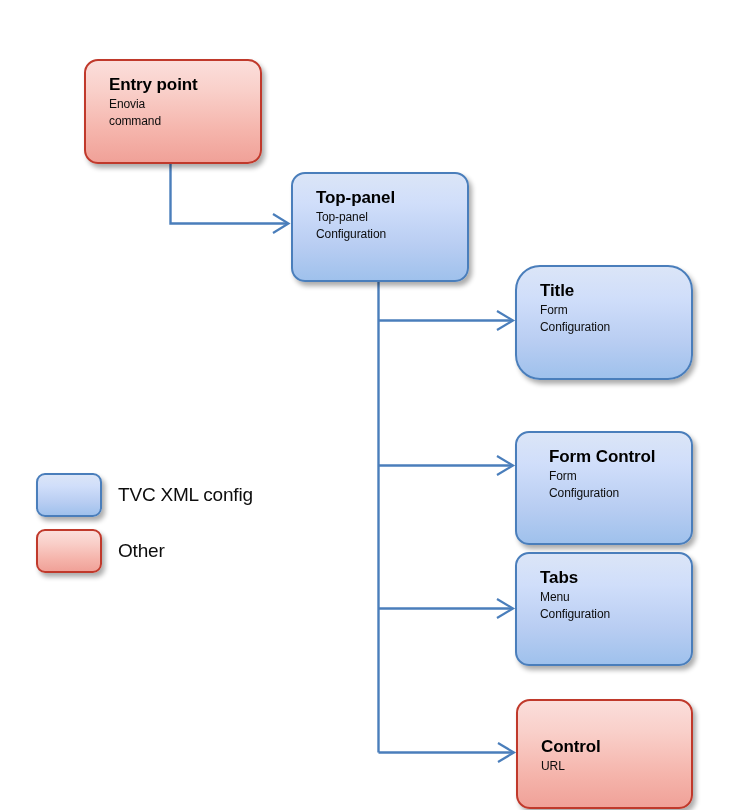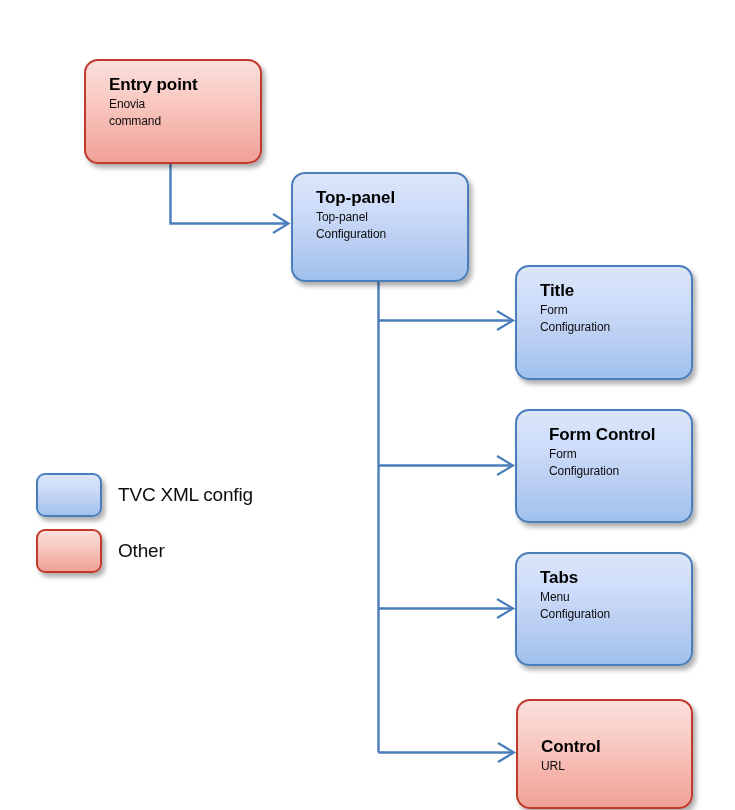--- a/index.html
+++ b/index.html
@@ -132,27 +132,27 @@
     <div class="node-line">Enovia</div>
     <div class="node-line">command</div>
   </div>
 
   <div class="node node-blue" style="left:291px; top:140px; width:178px; height:110px;">
     <div class="node-title">Top-panel</div>
     <div class="node-line">Top-panel</div>
     <div class="node-line">Configuration</div>
   </div>
 
-  <div class="node node-blue" style="left:515px; top:233px; width:178px; height:115px;">
+  <div class="node node-blue" style="left:515px; top:233px; width:178px; height:115px;border-radius:25px;">
     <div class="node-title">Title</div>
     <div class="node-line">Form</div>
     <div class="node-line">Configuration</div>
   </div>
 
-  <div class="node node-blue" style="left:515px; top:377px; width:178px; height:114px;padding-left:32px;">
+  <div class="node node-blue" style="left:515px; top:399px; width:178px; height:114px;padding-left:32px;">
     <div class="node-title">Form Control</div>
     <div class="node-line">Form</div>
     <div class="node-line">Configuration</div>
   </div>
 
   <div class="node node-blue" style="left:515px; top:520px; width:178px; height:114px;">
     <div class="node-title">Tabs</div>
     <div class="node-line">Menu</div>
     <div class="node-line">Configuration</div>
   </div>

